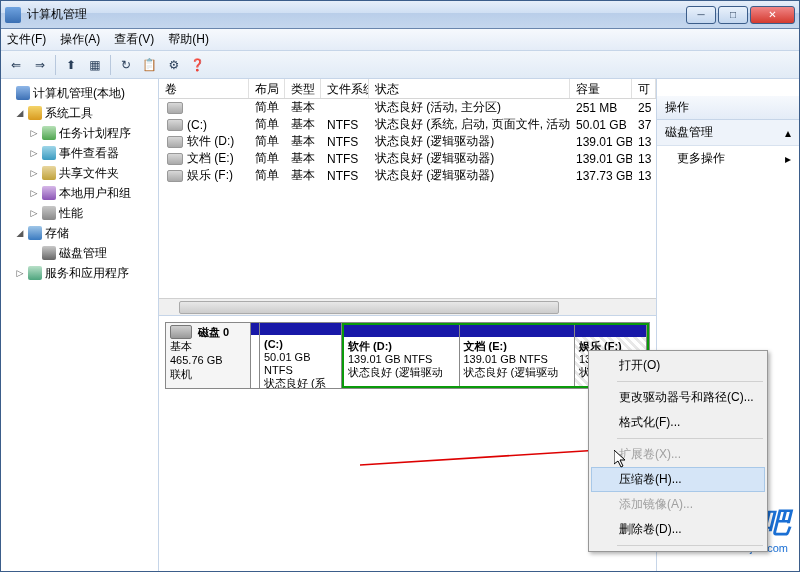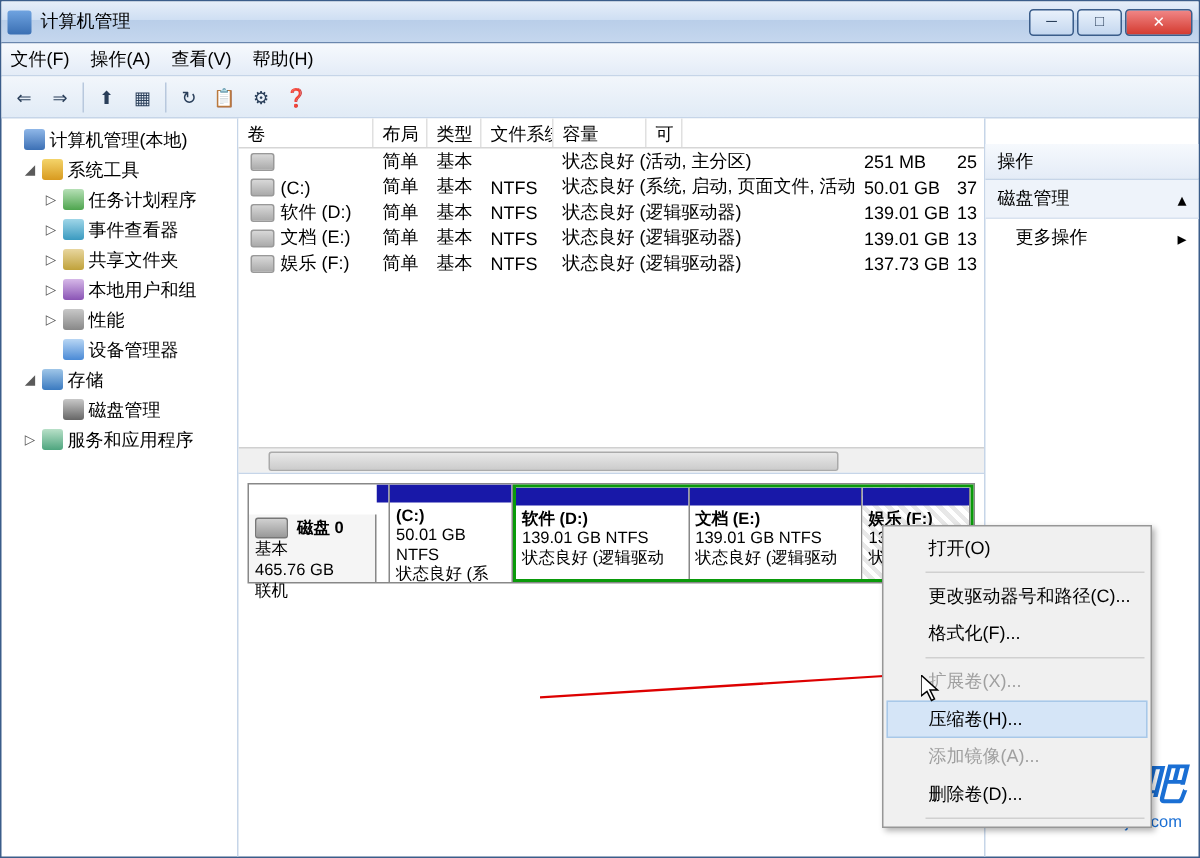--- a/index.html
+++ b/index.html
@@ -48,21 +48,21 @@
 .c-cap { width: 62px; }
 .c-free { width: 24px; }
 .vol-body { flex: 1; overflow: hidden; position: relative; }
 .vrow { display: flex; height: 17px; align-items: center; }
 .vrow .vh { border-right: none; }
 .vrow .dicon { width: 16px; height: 12px; margin: 0 4px 0 2px; background: linear-gradient(#d8d8d8,#aaa); border-radius: 2px; border: 1px solid #999; flex: none; }
 .vscroll { position: absolute; bottom: 0; left: 0; right: 0; height: 17px; background: #f0f0f0; border-top: 1px solid #d0d0d0; }
 .vscroll .thumb { position: absolute; left: 20px; width: 380px; height: 13px; top: 2px; background: linear-gradient(#e8e8e8,#ccc); border: 1px solid #aaa; border-radius: 2px; }
 .diskmap { flex: 1; padding: 6px; overflow: hidden; position: relative; }
 .diskrow { display: flex; border: 1px solid #888; height: 67px; }
-.diskinfo { width: 85px; background: #f5f5f5; border-right: 1px solid #888; padding: 2px 4px; font-size: 11px; line-height: 14px; position: relative; margin-top: 20px; }
+.diskinfo { width: 85px; background: #f5f5f5; border-right: 1px solid #888; padding: 2px 4px; font-size: 11px; line-height: 14px; position: relative; }
 .diskinfo .dic { width: 22px; height: 14px; background: linear-gradient(#d0d0d0,#999); border: 1px solid #777; border-radius: 2px; position: absolute; left: 4px; top: 2px; }
 .diskinfo .dt { margin-left: 28px; font-weight: bold; }
 .parts { flex: 1; display: flex; }
 .part { border-right: 1px solid #888; padding: 2px 4px; font-size: 11px; line-height: 13px; overflow: hidden; position: relative; }
 .part .phead { position: absolute; top: 0; left: 0; right: 0; height: 12px; }
 .part .ptxt { margin-top: 13px; }
 .phead.primary { background: #1818a8; }
 .phead.logical { background: #1818a8; }
 .part.extended-wrap { border: 2px solid #0a9a0a; padding: 0; display: flex; }
 .part.sel { background: repeating-linear-gradient(45deg,#fff,#fff 3px,#e8e8e8 3px,#e8e8e8 6px); }
@@ -165,27 +165,20 @@
               <span>本地用户和组</span>
             </div>
           </li>
         <li class="indent2">
             <div class="row">
               <span class="arrow">▷</span>
               <span class="ic ic-perf"></span>
               <span>性能</span>
             </div>
           </li>
-        <li class="indent2">
-            <div class="row">
-              <span class="arrow"></span>
-              <span class="ic ic-dev"></span>
-              <span>设备管理器</span>
-            </div>
-          </li>
         <li class="indent1">
             <div class="row">
               <span class="arrow">◢</span>
               <span class="ic ic-storage"></span>
               <span>存储</span>
             </div>
           </li>
         <li class="indent2">
             <div class="row">
               <span class="arrow"></span>
@@ -203,20 +196,21 @@
       </ul>
     </div>
 
     <div class="center">
       <div class="volumes">
         <div class="vol-head">
           <div class="vh c-vol">卷</div>
           <div class="vh c-layout">布局</div>
           <div class="vh c-type">类型</div>
           <div class="vh c-fs">文件系统</div>
+          <div class="vh c-status">状态</div>
           <div class="vh c-cap">容量</div>
           <div class="vh c-free">可</div>
         </div>
         <div class="vol-body" id="vol-body">
           <div class="vrow">
               <div class="vh c-vol" style="display:flex;align-items:center">
                 <span class="dicon"></span>
                 <span></span>
               </div>
               <div class="vh c-layout">简单</div>

